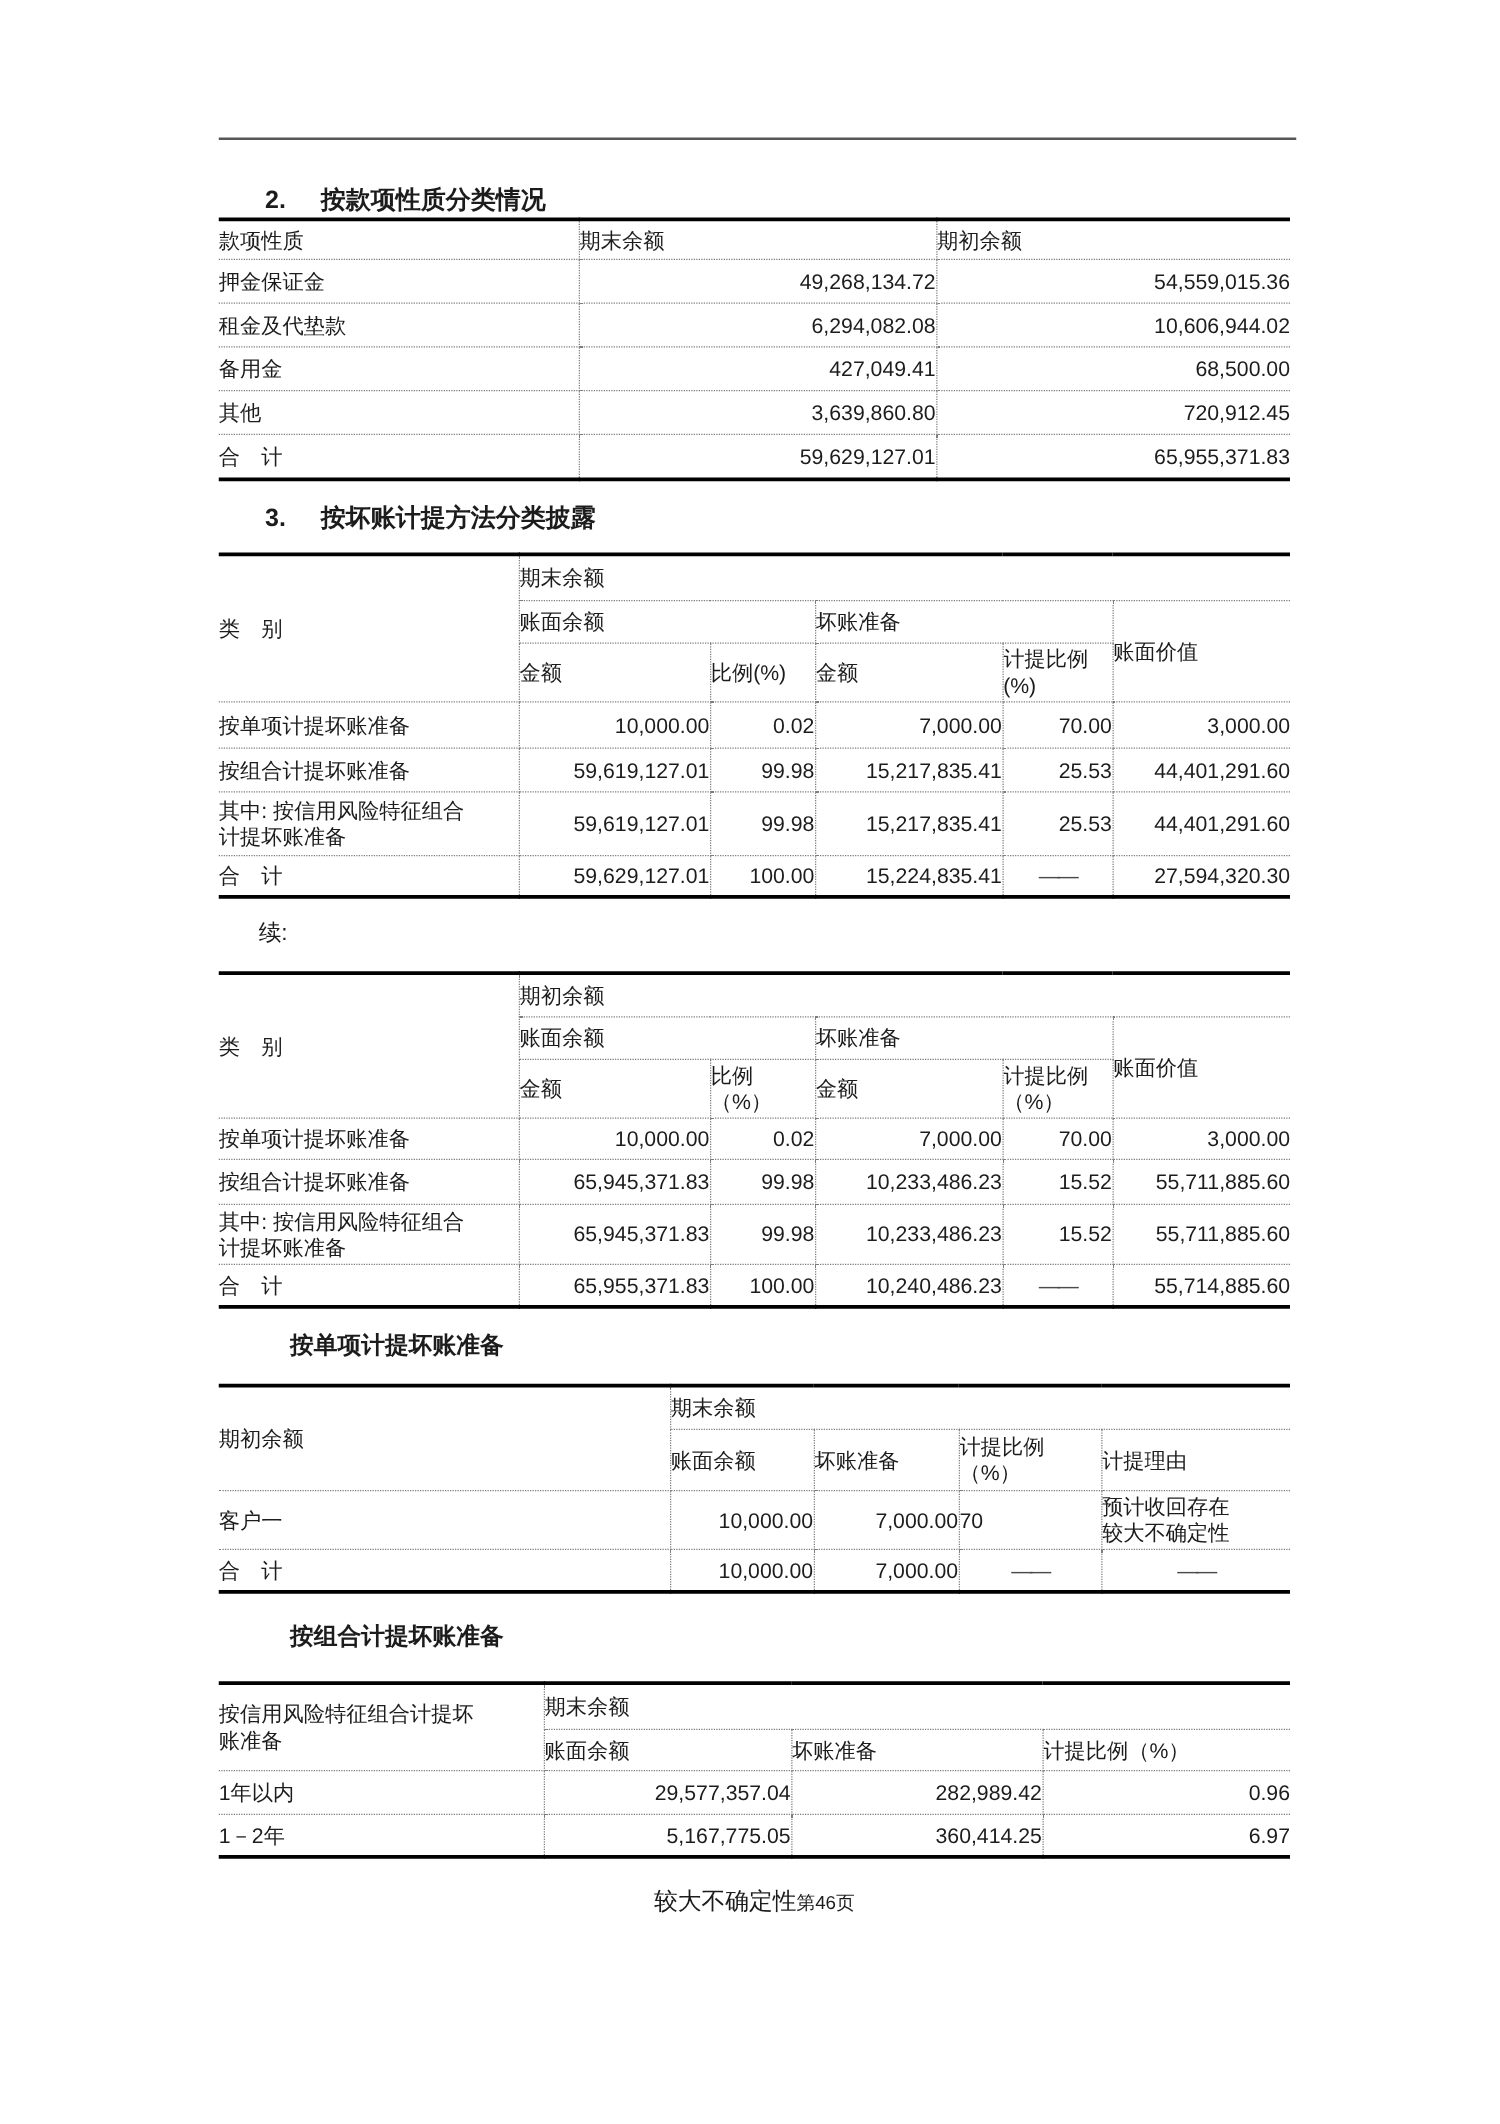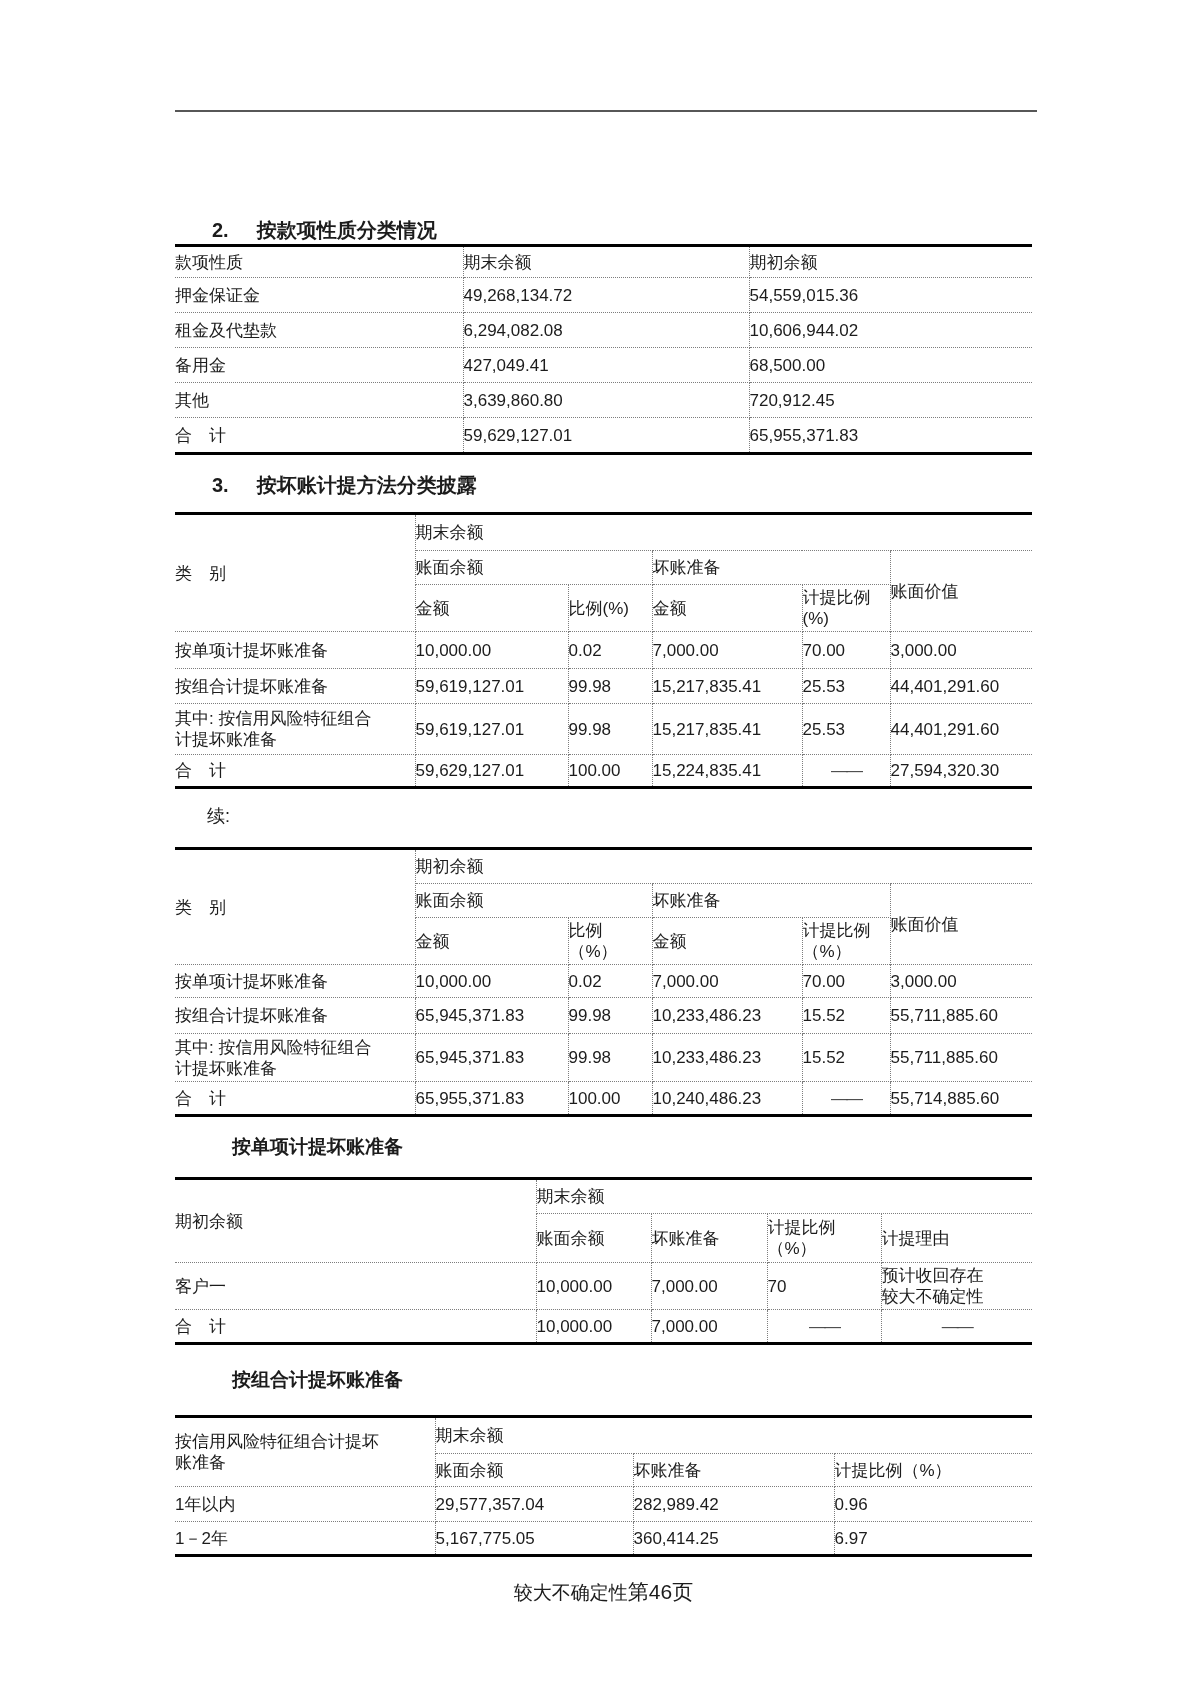--- a/index.html
+++ b/index.html
@@ -4,42 +4,42 @@
 <style>
   html,body { margin:0; padding:0; background:#ffffff; }
   .page {
     position:relative; width:1200px; height:1699px; overflow:hidden;
     background:#ffffff; color:#1c1c1c;
     font-family:"Liberation Sans", sans-serif;
   }
   .content { margin-left:175px; width:857px; }
   .top-rule { margin-top:110px; width:862px; height:0; border-top:2px solid #575757; }
 
-  .sec-h { margin-top:104px; padding-left:37px; font-size:20px; font-weight:bold; line-height:28px; }
+  .sec-h { margin-top:34px; padding-left:37px; font-size:20px; font-weight:bold; line-height:28px; }
   .sec-h .no { display:inline-block; margin-right:28px; }
 
   .sub-h { margin-top:17px; padding-left:57px; font-size:19px; font-weight:bold; line-height:26px; }
   .cont-label { margin-top:15px; padding-left:32px; font-size:18px; line-height:24px; }
 
   table.t {
     border-collapse:collapse; table-layout:fixed; width:857px;
     border-top:3px solid #000; border-bottom:3px solid #000;
     border-left:hidden; border-right:hidden;
   }
   .t td {
     border:1px dotted #7d7d7d; font-size:17px; vertical-align:middle;
     padding:2px 0; overflow:hidden; line-height:21px;
   }
   .c   { text-align:left; white-space:pre-line; }
   .lbl { text-align:left; padding-left:14px; white-space:pre-line; }
-  .num { padding-right:12px; }
+  .num { text-align:right; padding-right:12px; }
   .dash { text-align:center; color:#4a4a4a; letter-spacing:-2px; }
 
   .footer { margin-top:22px; width:857px; text-align:center; font-size:19px; line-height:26px; }
-  .footer .pg { font-size:21px; margin-left:0; }
+  .footer .pg { font-size:15px; margin-left:0; }
 </style>
 </head>
 <body>
 
 <div class="page">
   <div class="content">
 
     <div class="top-rule"></div>
 
     <div class="sec-h">

